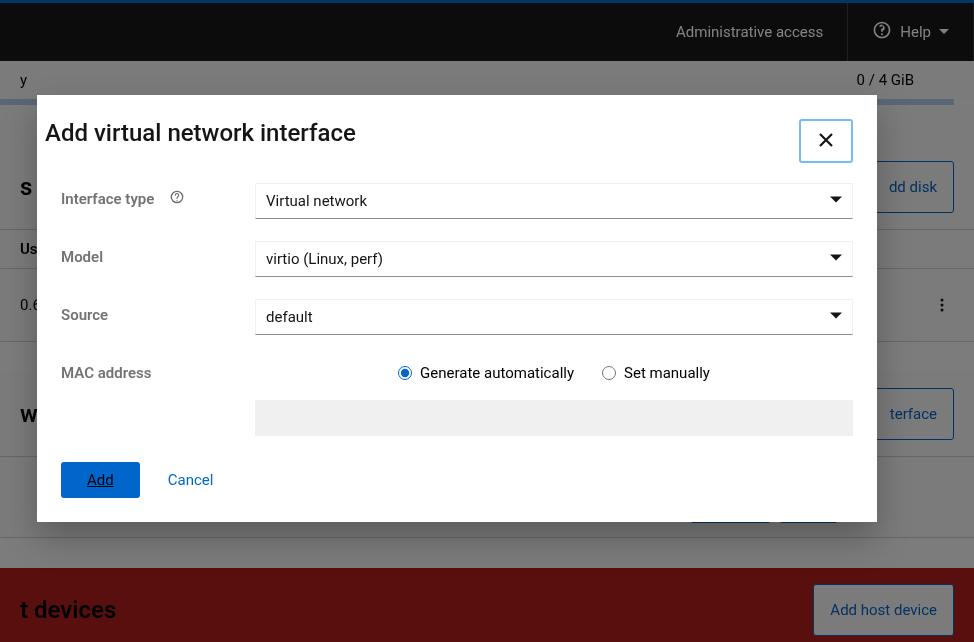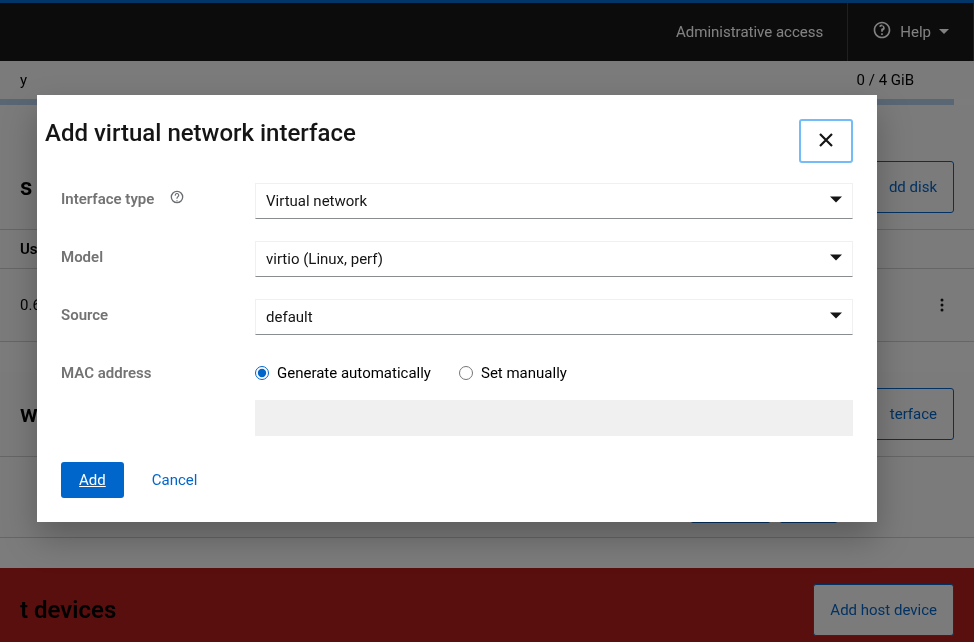--- a/index.html
+++ b/index.html
@@ -35,27 +35,27 @@
 .close-btn { width: 54px; height: 44px; border: 2px solid #73bcf7; background: #fff; cursor: pointer; display: flex; align-items: center; justify-content: center; border-radius: 3px; }
 .close-btn svg { width: 14px; height: 14px; fill: #151515; }
 
 .modal-body { padding: 20px 24px 12px 24px; }
 .form-row { display: flex; align-items: flex-start; margin-bottom: 22px; }
 .form-label { width: 166px; flex-shrink: 0; font-size: 15px; font-weight: 600; color: #737373; padding-top: 7px; display: flex; align-items: center; gap: 16px; }
 .help-icon svg { width: 14px; height: 14px; fill: none; stroke: #6a6e73; stroke-width: 1.5; }
 .form-control { flex: 1; padding-left: 28px; }
 .select { width: 100%; height: 36px; border: 1px solid #f0f0f0; border-bottom: 1px solid #8a8d90; background: #fff; padding: 0 10px; font-size: 15px; color: #151515; display: flex; align-items: center; justify-content: space-between; cursor: pointer; }
 .select svg { width: 12px; height: 12px; fill: #151515; }
-.radio-group { display: flex; gap: 28px; align-items: center; padding-top: 7px; }
+.radio-group { display: flex; gap: 28px; align-items: center; padding-top: 7px; justify-content: center; }
 .radio-item { display: flex; align-items: center; gap: 8px; font-size: 15px; cursor: pointer; }
 .radio-item input { width: 14px; height: 14px; accent-color: #0066cc; }
 .disabled-input { width: 100%; height: 36px; background: #f0f0f0; border: none; margin-top: 18px; }
 
 .modal-footer { padding: 4px 24px 24px 24px; display: flex; gap: 16px; align-items: center; }
-.btn-primary { background: #0066cc; color: #ffffff; border: none; padding: 9px 18px; font-size: 15px; border-radius: 3px; cursor: pointer; text-decoration: underline; }
+.btn-primary { background: #0066cc; color: #000000; border: none; padding: 9px 26px; font-size: 15px; border-radius: 3px; cursor: pointer; text-decoration: underline; }
 .btn-link { color: #0066cc; background: none; border: none; font-size: 15px; cursor: pointer; padding: 9px 12px; }
 </style>
 </head>
 <body>
 
 <div class="navbar">
   <div class="nav-item">
     <span>Administrative access</span>
   </div>
   <div class="nav-sep"></div>

